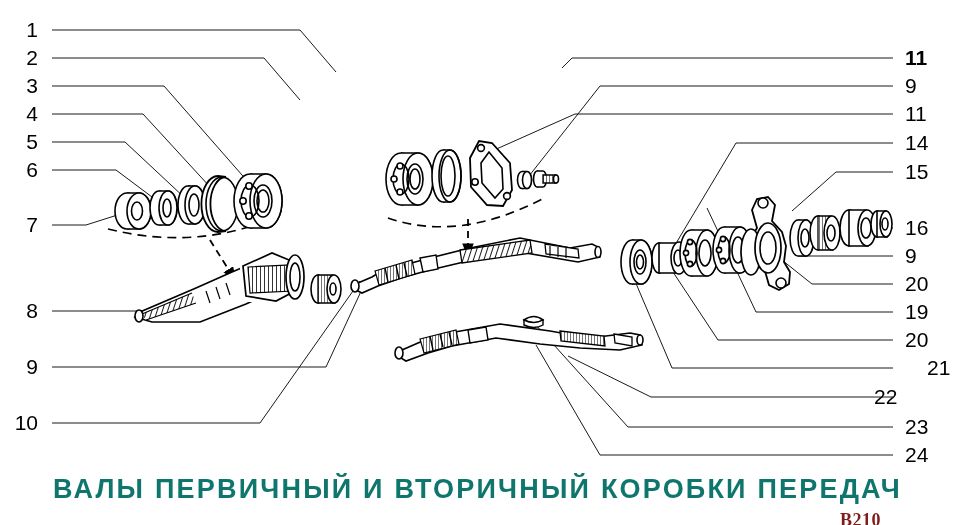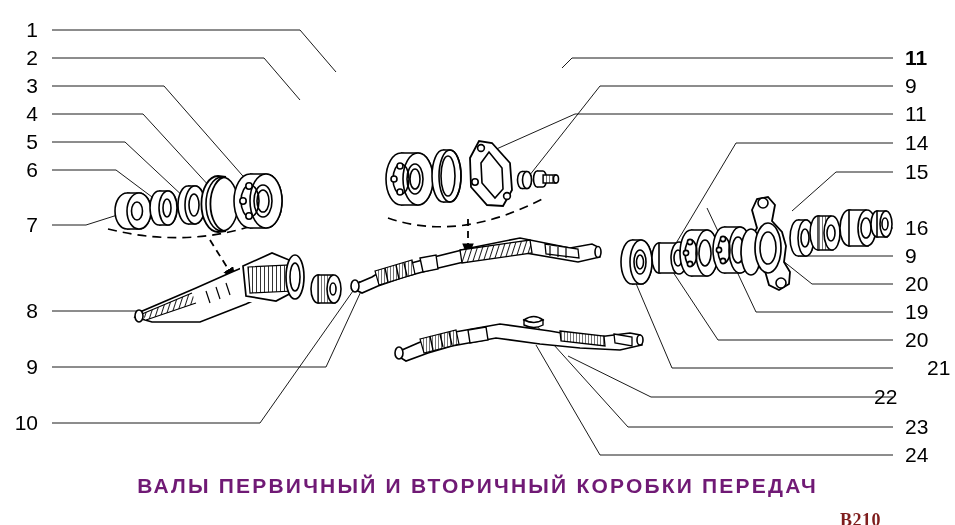--- a/index.html
+++ b/index.html
@@ -6,22 +6,22 @@
   body{width:955px;height:525px;overflow:hidden;
        font-family:"Liberation Sans","DejaVu Sans",sans-serif;}
   #stage{position:relative;width:955px;height:525px;background:#ffffff;}
   #art{position:absolute;left:0;top:0;width:955px;height:525px;}
   .num{position:absolute;font-size:21px;font-weight:400;color:#000;
        font-family:"Liberation Sans","DejaVu Sans",sans-serif;
        line-height:1;letter-spacing:0px;}
   .num.l{text-align:right;}
   .num.r{text-align:left;}
   #caption{position:absolute;left:0;top:474px;width:955px;text-align:center;}
-  #caption .ctxt{font-size:21px;font-weight:700;letter-spacing:2.2px;
-       font-family:"Liberation Sans","DejaVu Sans",sans-serif;color:#701a75;}
+  #caption .ctxt{font-size:27px;font-weight:700;letter-spacing:2.2px;
+       font-family:"Liberation Sans","DejaVu Sans",sans-serif;color:#0f766e;}
   #code{position:absolute;left:840px;top:510px;font-size:18px;font-weight:700;
        font-family:Liberation Serif, serif;color:#7f1d1d;
        letter-spacing:0.5px;}
 </style>
 </head>
 <body>
 
 <div id="stage">
 
   <svg id="art" viewBox="0 0 955 525">

